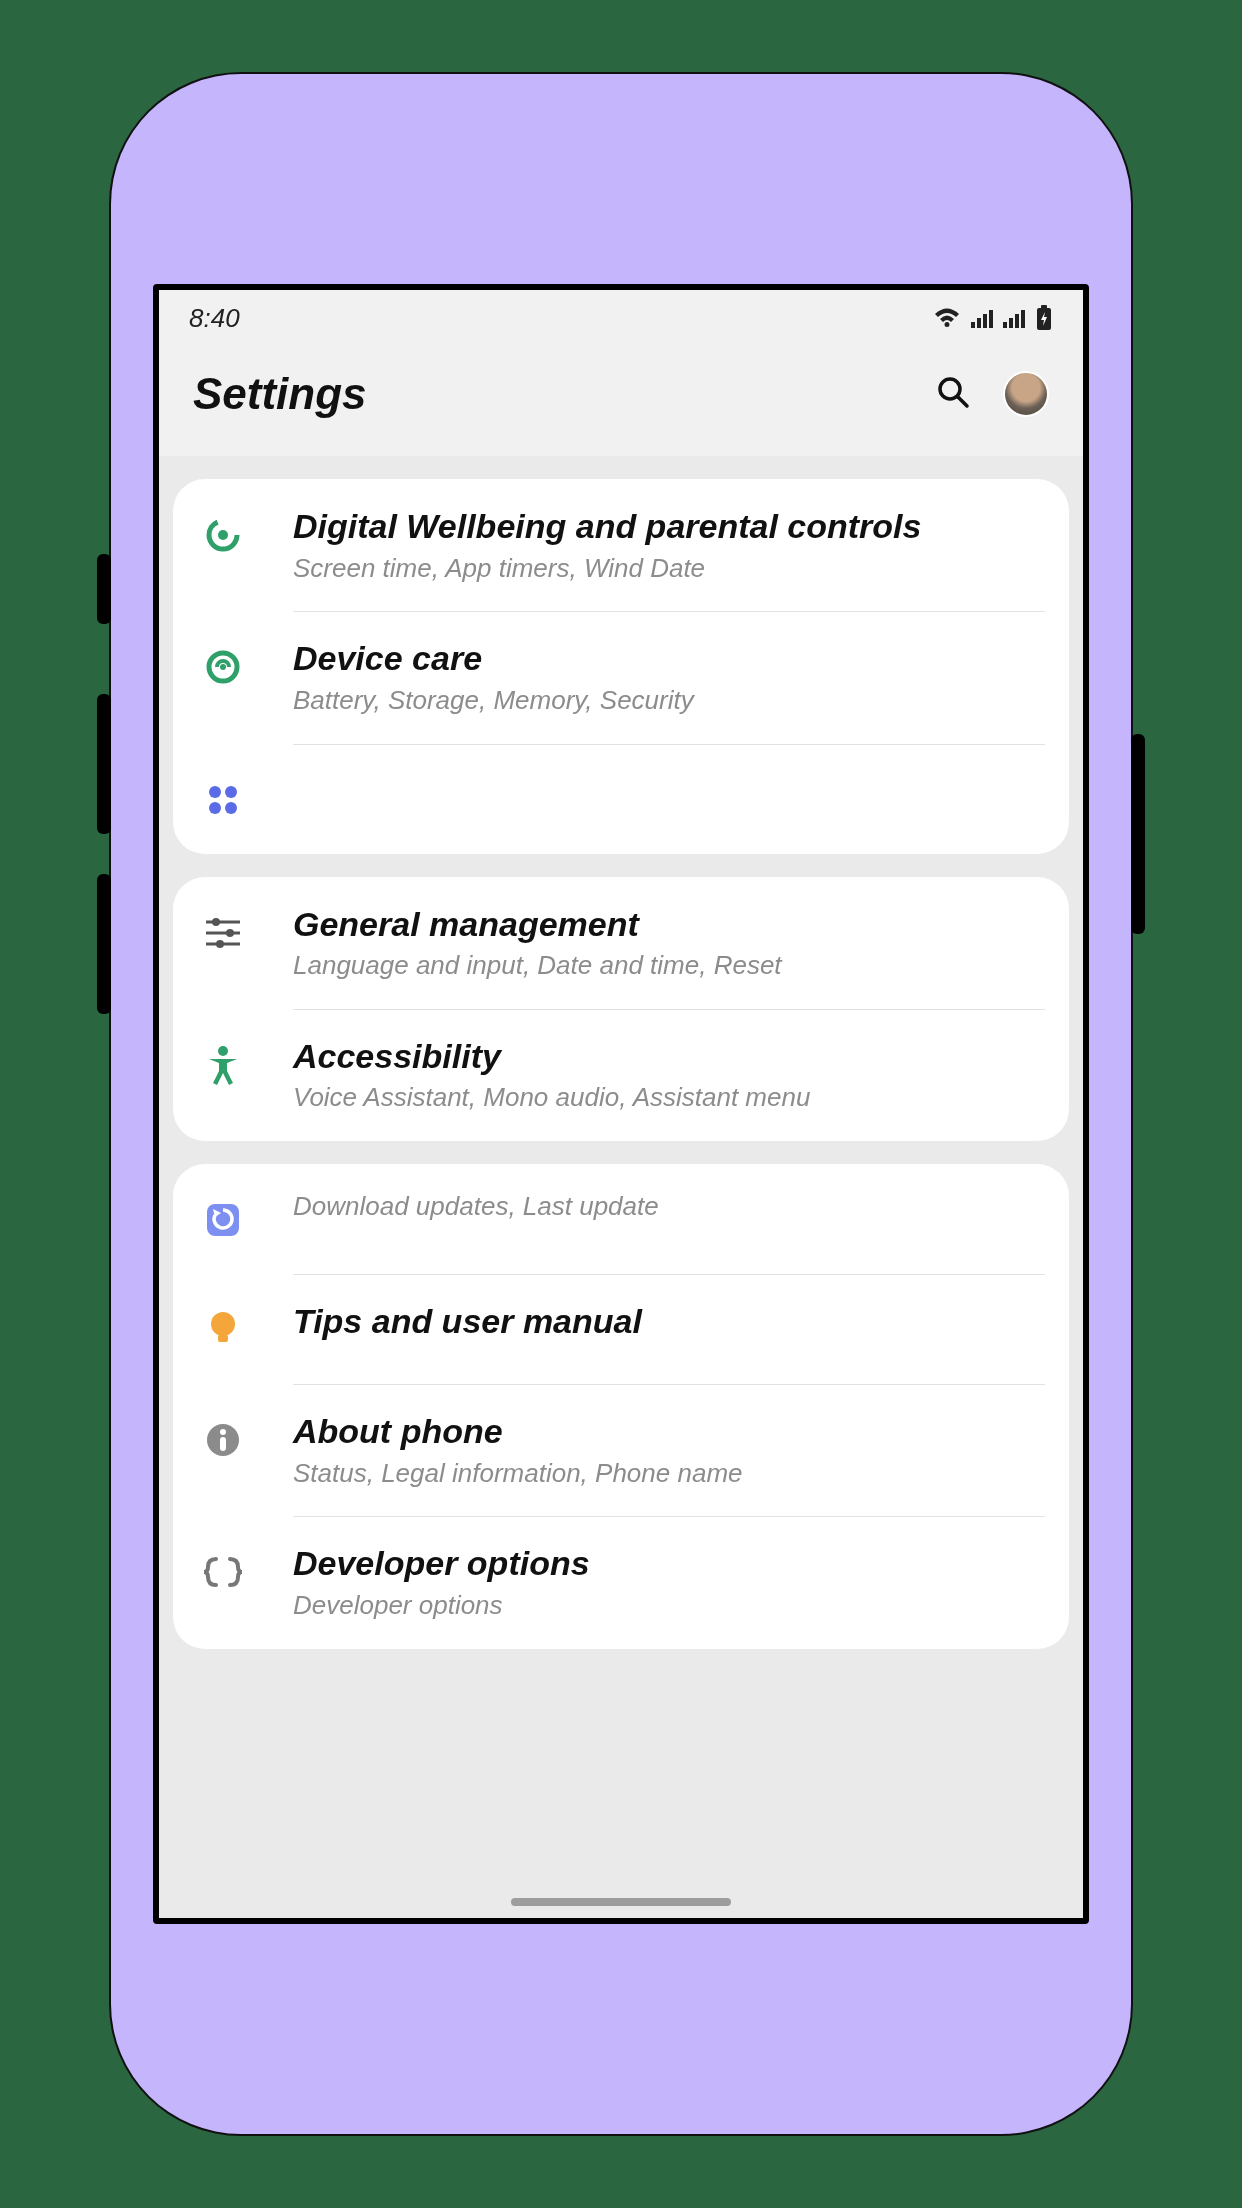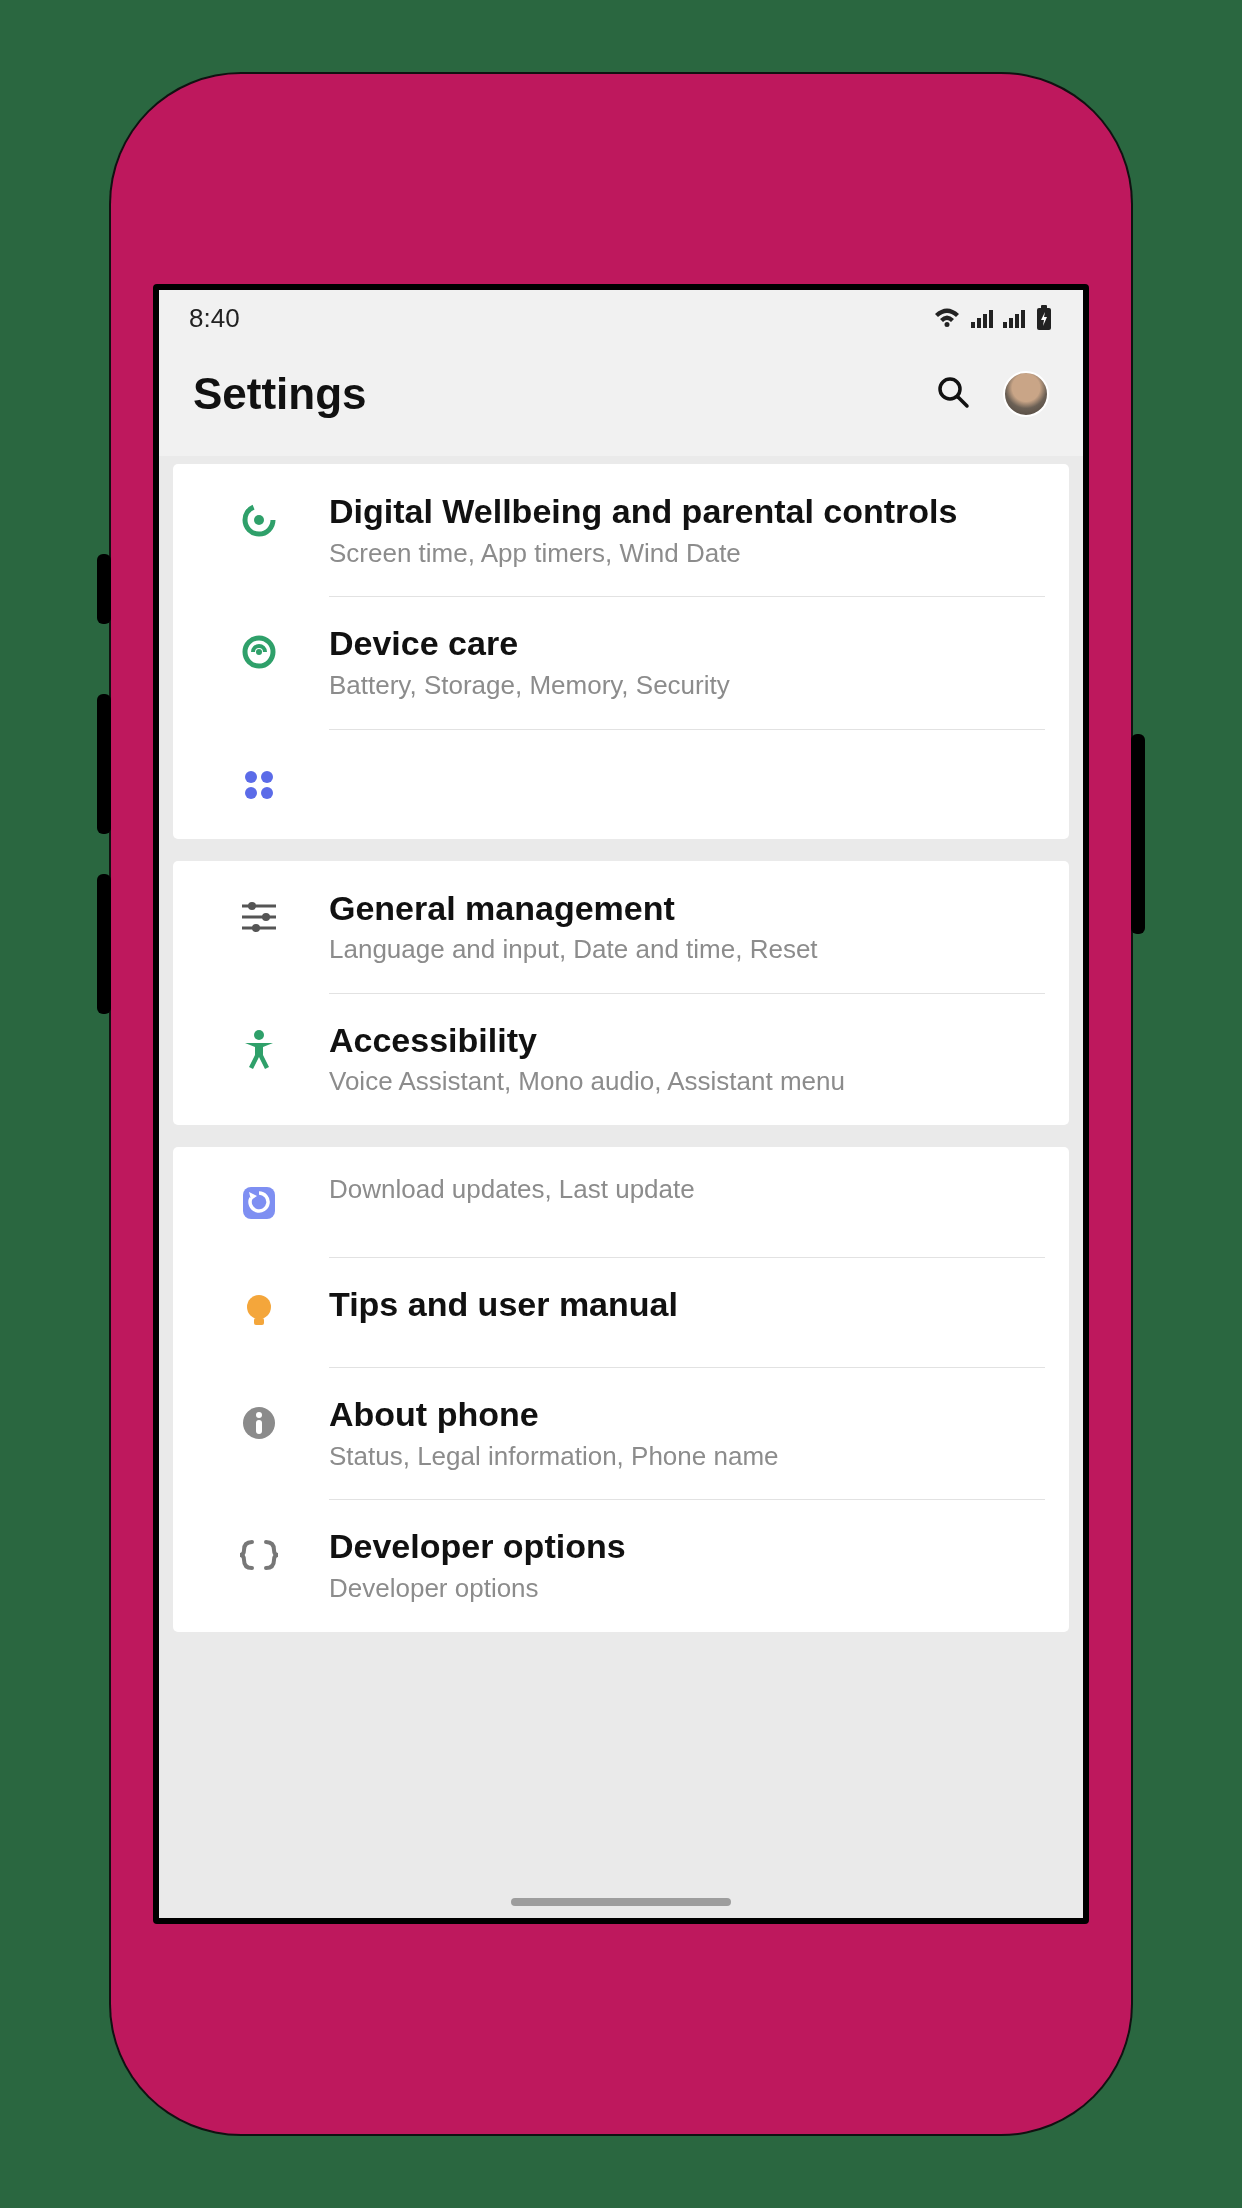--- a/index.html
+++ b/index.html
@@ -7,24 +7,25 @@
   body {
     background: #2a6740;
     font-family: -apple-system, "Helvetica Neue", Arial, sans-serif;
     display: flex;
     align-items: center;
     justify-content: center;
   }
   .phone-frame {
     width: 1020px;
     height: 2060px;
-    background: #be185d;
+    background: #c4b5fd;
     border-radius: 130px;
     position: relative;
     box-shadow: 0 0 0 2px #111;
+    font-style: italic;
   }
   .side-btn {
     position: absolute;
     background: #000;
     border-radius: 6px;
   }
   .side-btn.l1 { left: -14px; top: 480px; width: 14px; height: 70px; }
   .side-btn.l2 { left: -14px; top: 620px; width: 14px; height: 140px; }
   .side-btn.l3 { left: -14px; top: 800px; width: 14px; height: 140px; }
   .side-btn.r1 { right: -14px; top: 660px; width: 14px; height: 200px; }
@@ -83,24 +84,23 @@
 
   .content {
     flex: 1;
     overflow: hidden;
     background: #eaeaea;
     padding: 0 10px;
   }
 
   .card {
     background: #fff;
-    border-radius: 5px;
-    margin: 8px 4px 22px 4px;
+    border-radius: 32px;
+    margin: 23px 4px 22px 4px;
     overflow: hidden;
-    padding-left: 36px;
   }
 
   .row {
     display: flex;
     align-items: flex-start;
     padding: 26px 28px 26px 22px;
     position: relative;
   }
   .row + .row::before {
     content:"";

